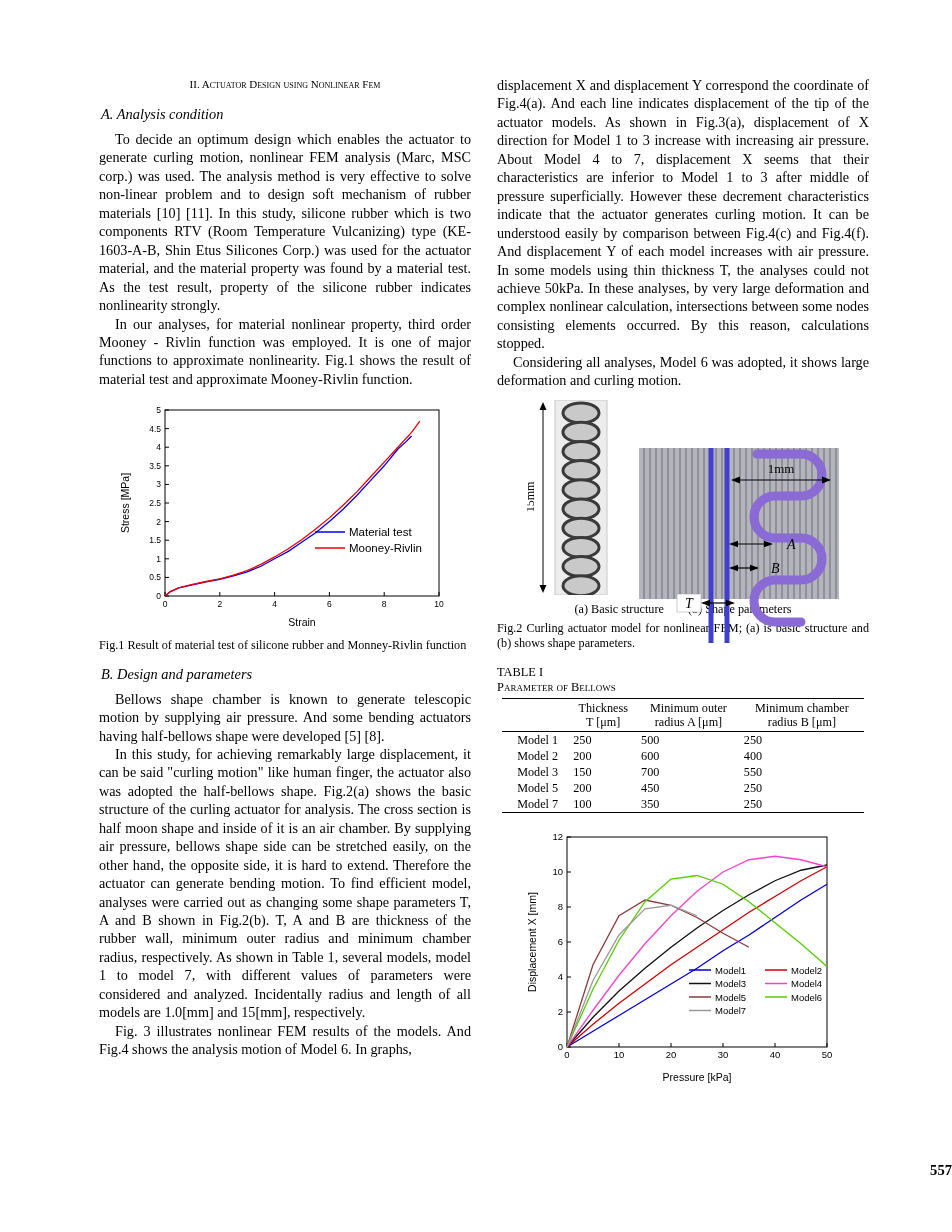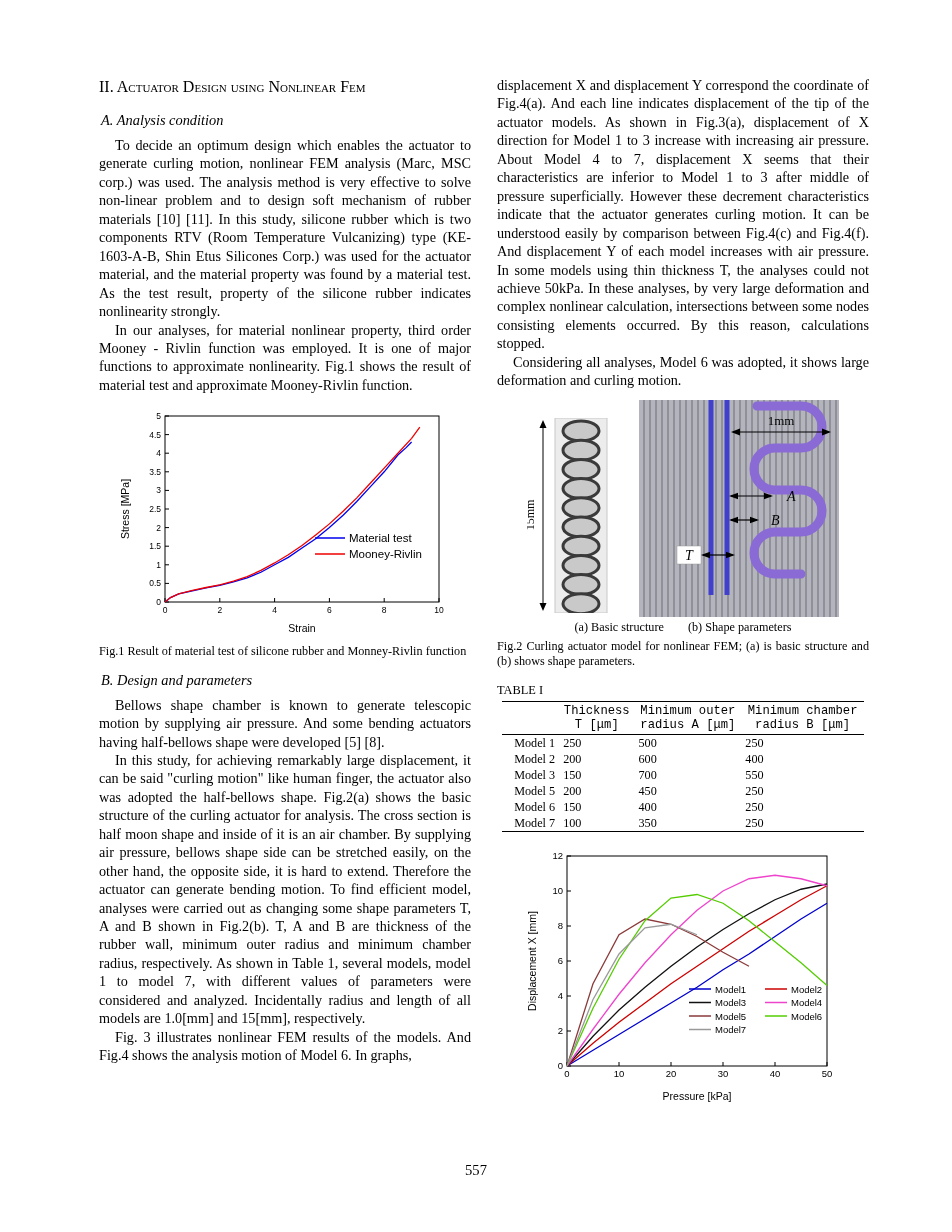--- a/index.html
+++ b/index.html
@@ -2,48 +2,48 @@
 <html><head>
 <meta charset="utf-8">
 <style>
   *{margin:0;padding:0;box-sizing:border-box}
   html,body{background:#fff}
   body{width:952px;height:1232px;position:relative;font-family:"Liberation Serif",serif;color:#000;overflow:hidden}
   .page{position:absolute;inset:0;background:#fff}
   .columns{position:absolute;left:99px;top:76px;width:770px;display:flex;gap:26px}
   .col{width:372px}
   p.body{font-size:14.2px;line-height:1.3;text-align:justify;text-indent:16px}
-  h3.section{font-size:16px;font-weight:normal;font-variant:small-caps;margin:2px 0 16px 0}
+  h3.section{font-size:11px;font-weight:normal;text-align:center;font-variant:small-caps;margin:2px 0 16px 0}
   h4.sub{font-size:14.4px;font-style:italic;font-weight:normal;margin:12px 0 7px 2px}
   figure{margin:0}
   .figcap{font-size:12.2px;line-height:1.25;text-align:justify;margin-top:4px}
   .figcap.center{text-align:center}
   svg{font-family:"Liberation Sans",sans-serif}
   svg text{fill:#000}
   .fig1-wrap{margin:10px auto 2px auto;width:336px}
   
   .fig2-row{display:flex;justify-content:center;align-items:flex-end;gap:26px;margin-top:10px}
   .fig2a{width:86px}
-  .fig2b{width:200px;height:217px;position:relative;
+  .fig2b{width:200px;height:151px;position:relative;
          background:repeating-linear-gradient(90deg,#b4b4bc 0 4px,#8f909a 4px 6px)}
   .fig2b svg{position:absolute;inset:0}
   .sublabels{display:flex;justify-content:center;gap:24px;margin-top:3px}
   .sublabel{font-size:12.2px}
   
   .tbl-titles{text-align:left;margin-top:14px}
   .tbl-title1{font-size:12.4px}
   .tbl-title2{font-size:12.4px;font-variant:small-caps}
   table.params{border-collapse:collapse;margin:3px auto 0 auto;width:362px;
                border-top:1.5px solid #000;border-bottom:1.5px solid #000}
-  table.params th{font-weight:normal;font-size:12.2px;line-height:1.15;border-bottom:0.8px solid #000;padding:2px 2px;text-align:center;font-family:Liberation Mono, monospace}
+  table.params th{font-weight:normal;font-size:12.2px;line-height:1.15;border-bottom:0.8px solid #000;padding:2px 2px;text-align:center;font-family:Liberation Serif, serif}
   table.params td{font-size:12.2px;padding:0.5px 4px;font-family:"Liberation Serif",serif}
-  table.params td.rowhead{text-align:right;padding-left:8px}
+  table.params td.rowhead{text-align:center;padding-left:8px}
   table.params td.num{}
   .fig3-wrap{margin:14px auto 0 auto;width:316px}
-  .page-number{position:absolute;left:0;right:0;top:1162px;text-align:center;font-size:14.6px;font-weight:normal}
+  .page-number{position:absolute;left:0;right:0;top:1162px;text-align:right;font-size:14.6px;font-weight:bold}
 </style>
 </head>
 <body>
 
 <div class="page">
   <div class="columns">
 
     <div class="col">
       <h3 class="section">II.   Actuator Design using Nonlinear Fem</h3>
 
@@ -169,20 +169,21 @@
         </div>
         <div class="sublabels">
           <span class="sublabel">(a) Basic structure</span>
           <span class="sublabel">(b) Shape parameters</span>
         </div>
         <div class="figcap">Fig.2 Curling actuator model for nonlinear FEM; (a) is basic structure and (b) shows shape parameters.</div>
       </figure>
 
       <div class="tbl-titles">
         <div class="tbl-title1">TABLE I</div>
+        <div class="tbl-title2">Parameter of Bellows</div>
       </div>
       <table class="params" id="paramsTable">
           <thead>
             <tr>
               <th>
                 <div></div>
                 <div></div>
               </th>
               <th>
                 <div>Thickness</div>
@@ -214,26 +215,20 @@
             <tr>
               <td class="rowhead">Model 3</td>
               <td class="num">150</td>
               <td class="num">700</td>
               <td class="num">550</td>
             </tr>
             <tr>
               <td class="rowhead">Model 5</td>
               <td class="num">200</td>
               <td class="num">450</td>
-              <td class="num">250</td>
-            </tr>
-            <tr>
-              <td class="rowhead">Model 6</td>
-              <td class="num">150</td>
-              <td class="num">400</td>
               <td class="num">250</td>
             </tr>
             <tr>
               <td class="rowhead">Model 7</td>
               <td class="num">100</td>
               <td class="num">350</td>
               <td class="num">250</td>
             </tr>
           </tbody>
         </table>

